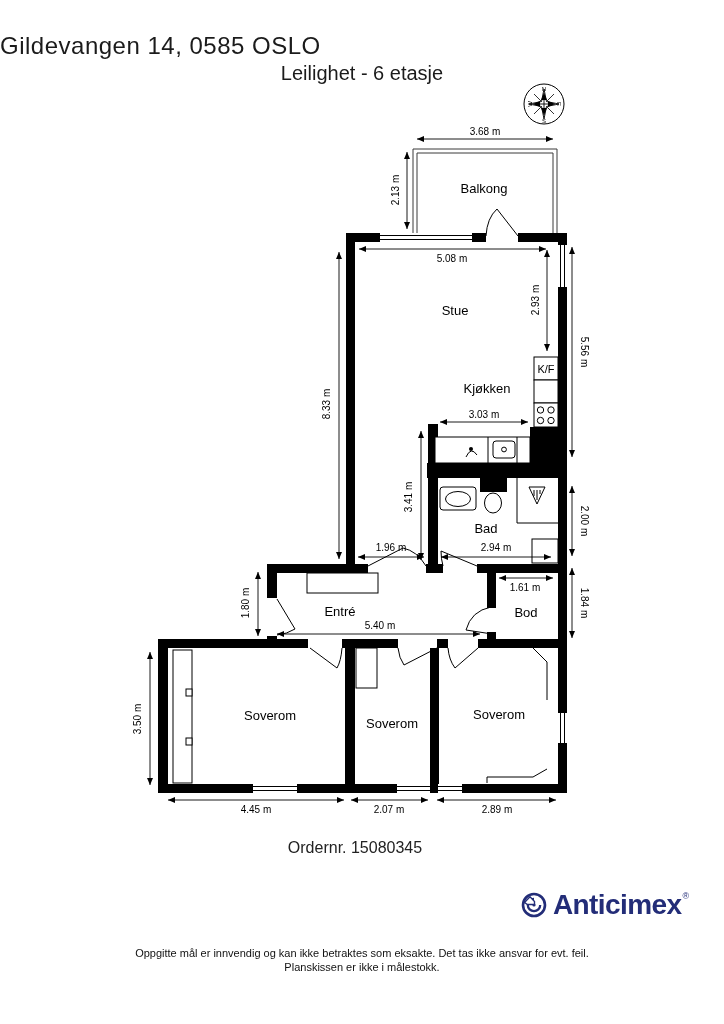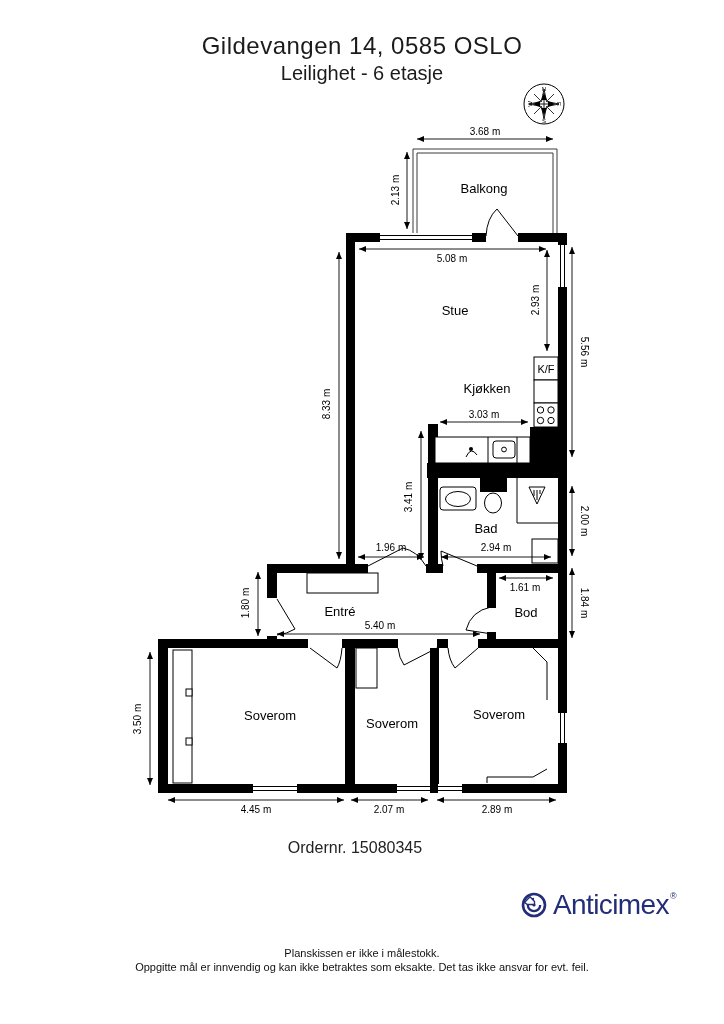--- a/index.html
+++ b/index.html
@@ -1,26 +1,26 @@
 <!DOCTYPE html>
 <html><head>
 <meta charset="utf-8">
 <style>
   html,body{margin:0;padding:0;background:#fff;}
   .page{position:relative;width:724px;height:1024px;background:#fff;overflow:hidden;
         font-family:"Liberation Sans",sans-serif;color:#000;}
-  .title{position:absolute;top:32px;left:0;width:724px;text-align:center;
+  .title{position:absolute;top:32px;left:0;width:724px;
          font-size:24px;color:#1b1b1b;letter-spacing:.5px;}
   .subtitle{position:absolute;top:62px;left:0;width:724px;text-align:center;
          font-size:20px;color:#1b1b1b;}
   .plan-svg{position:absolute;left:0;top:0;width:724px;height:1024px;}
   .ordernr{position:absolute;top:839px;left:0;width:710px;text-align:center;
          font-size:16px;color:#222;}
   .logo{position:absolute;left:519px;top:889px;display:flex;align-items:center;}
-  .logo .brand{font-size:28px;font-weight:normal;color:#232d78;letter-spacing:-.6px;margin-left:4px;}
+  .logo .brand{font-size:28px;font-weight:bold;color:#232d78;letter-spacing:-.6px;margin-left:4px;}
   .logo .reg{font-size:9px;color:#232d78;position:relative;top:-9px;margin-left:1px;}
   .footer{position:absolute;top:947px;left:0;width:724px;text-align:center;
          font-size:11px;line-height:13.5px;color:#111;}
   svg text{font-family:"Liberation Sans",sans-serif;fill:#000;}
   .wall{fill:#000;stroke:none;}
   .gap{fill:#fff;stroke:none;}
   .thin{stroke:#000;stroke-width:1;fill:none;}
   .thinw{stroke:#000;stroke-width:1;fill:#fff;}
   .bthin{stroke:#3a3a3a;stroke-width:1;fill:none;}
   .dim{stroke:#000;stroke-width:.9;}
@@ -237,17 +237,17 @@
       <circle cx="15" cy="15" r="11" fill="none" stroke="#232d78" stroke-width="2.6"></circle>
       <path d="M15,8.8 a6.2,6.2 0 1 0 6.2,6.2" fill="none" stroke="#232d78" stroke-width="2.3"></path>
       <circle cx="15" cy="15" r="1.6" fill="#232d78"></circle>
       <polygon points="5.5,12.5 11,6.8 15.5,11.5 15.5,14.5 8.5,14.5" fill="#fff" stroke="#232d78" stroke-width="1.4"></polygon>
     </svg>
     <span class="brand">Anticimex</span>
     <span class="reg">®</span>
   </div>
 
   <div class="footer">
+    <div>Oppgitte mål er innvendig og kan ikke betraktes som eksakte. Det tas ikke ansvar for evt. feil.</div>
     <div>Planskissen er ikke i målestokk.</div>
-    <div>Oppgitte mål er innvendig og kan ikke betraktes som eksakte. Det tas ikke ansvar for evt. feil.</div>
   </div>
 
 </div>
 
 </body></html>

